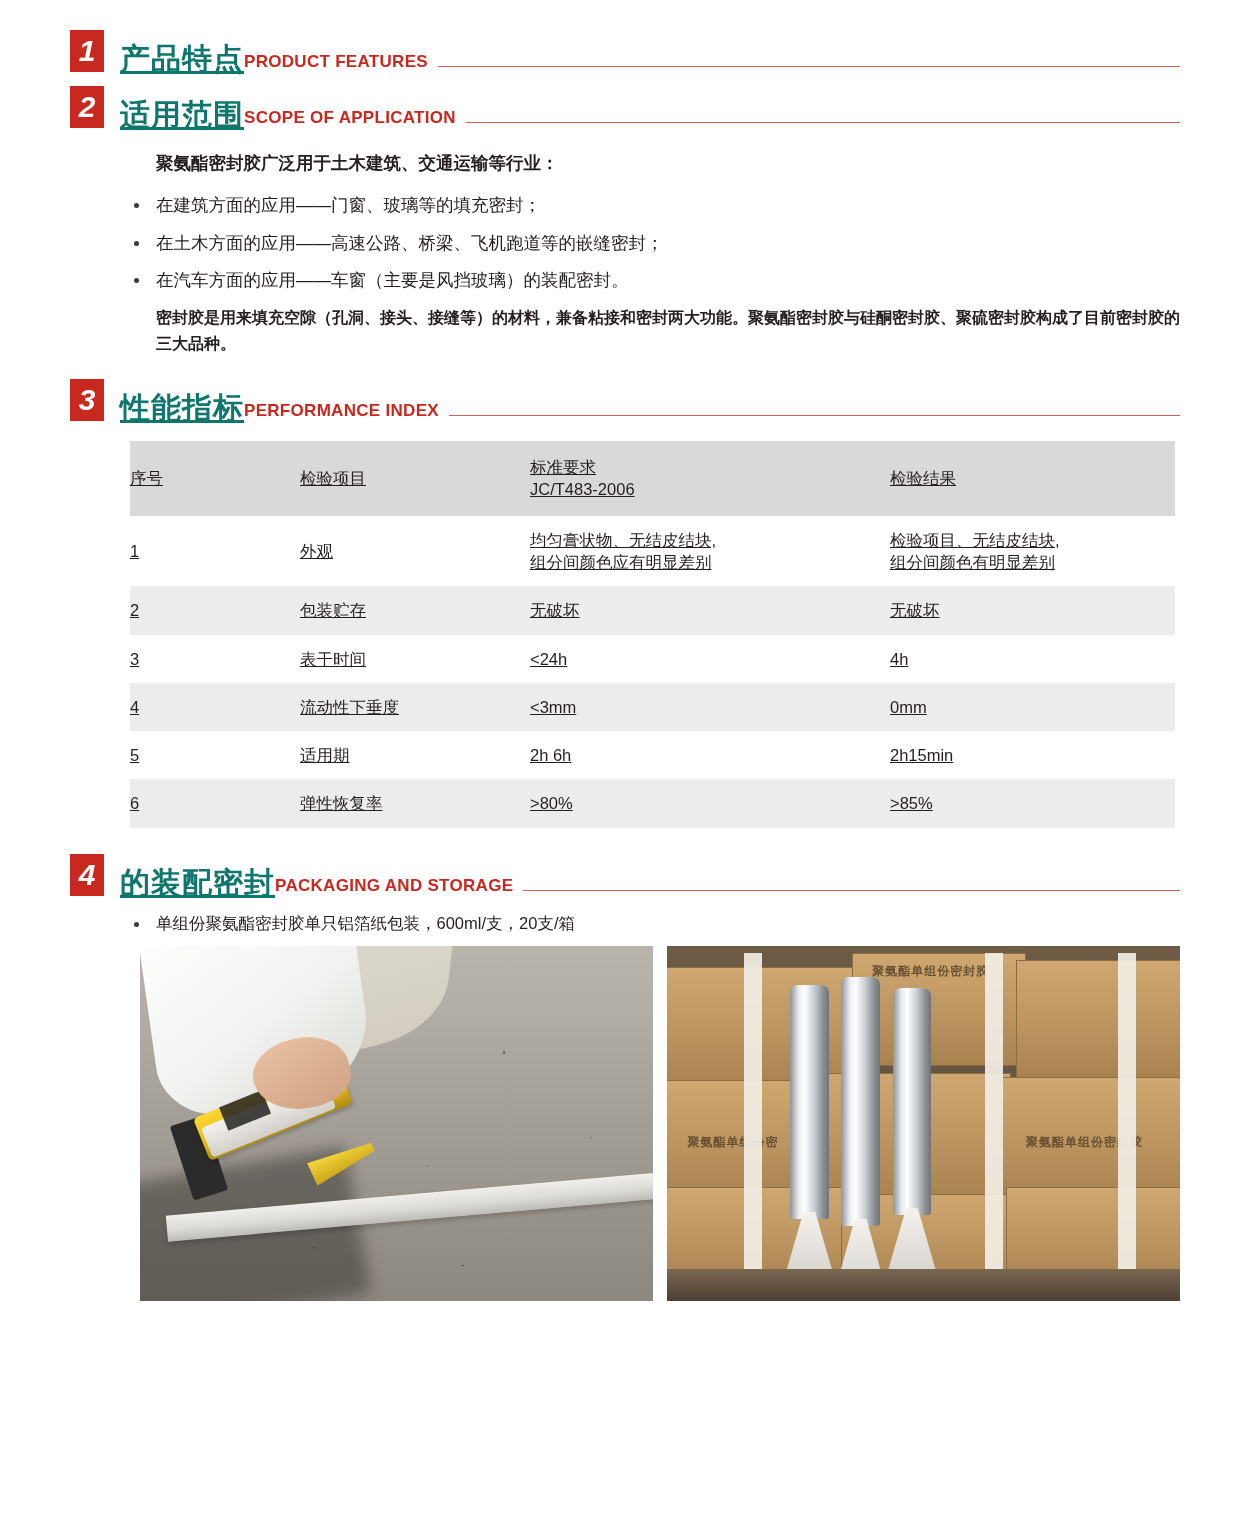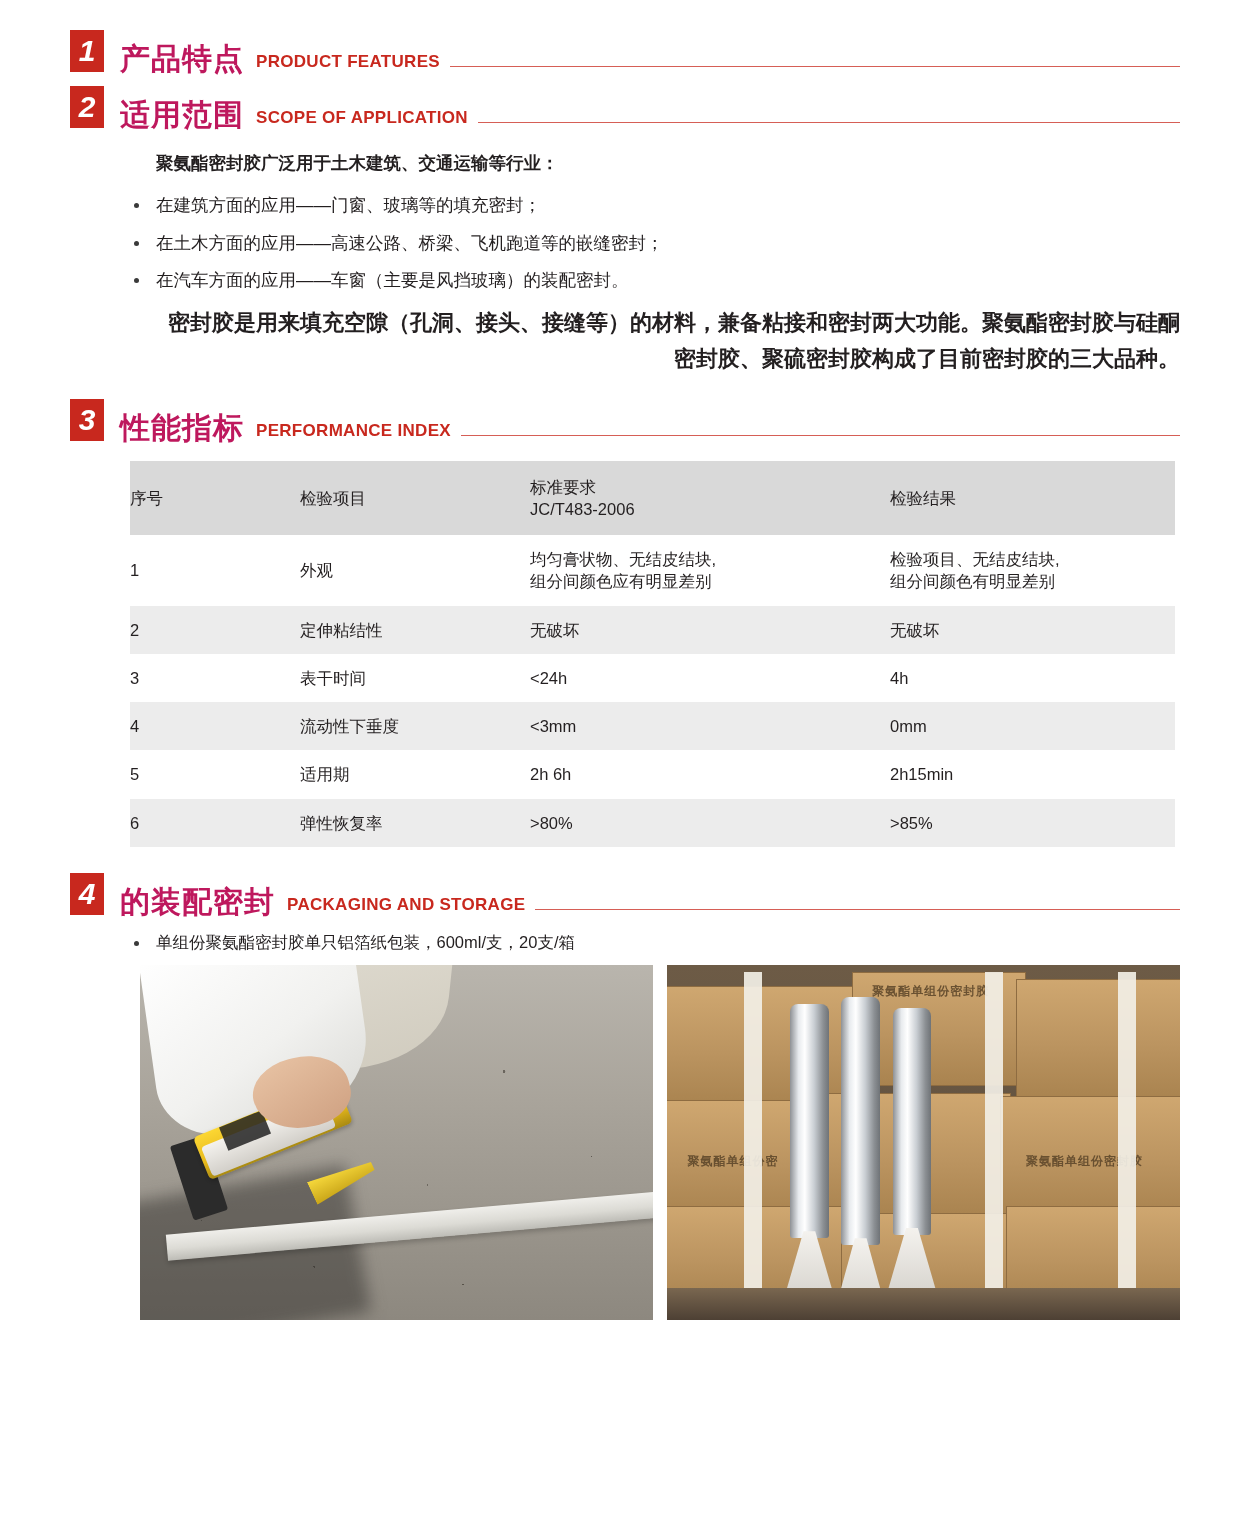--- a/index.html
+++ b/index.html
@@ -41,26 +41,27 @@
     display: flex;
     align-items: center;
     justify-content: center;
     line-height: 1;
     flex: none;
     margin-right: 16px;
   }
   .head-cn {
     font-size: 30px;
     font-weight: bold;
-    color: #be185d;
+    color: #0f766e;
     line-height: 1;
     letter-spacing: 1px;
-    margin-right: 12px;
+    margin-right: 0;
     position: relative;
     top: 2px;
+    text-decoration: underline;
   }
   .head-en {
     font-size: 17px;
     font-weight: bold;
     color: #c8281e;
     letter-spacing: 0.3px;
     line-height: 1;
     position: relative;
     top: -2px;
     white-space: nowrap;
@@ -108,36 +109,36 @@
   }
   .lead-bold {
     font-size: 17.5px;
     font-weight: bold;
     line-height: 1.5;
     padding-left: 26px;
     margin-bottom: 17px;
   }
   .sec2-body .bullet-li { margin-bottom: 12px; }
   .para-bold {
-    font-size: 22px;
+    font-size: 16px;
     font-weight: bold;
     line-height: 1.62;
     padding-left: 26px;
     margin-top: 6px;
-    text-align: right;
   }
 
   
   .table-wrap {
     padding: 14px 0 0 60px;
   }
   table.perf {
     width: 1045px;
     border-collapse: collapse;
     table-layout: fixed;
+    text-decoration: underline;
   }
   table.perf col.c1 { width: 170px; }
   table.perf col.c2 { width: 230px; }
   table.perf col.c3 { width: 360px; }
   table.perf col.c4 { width: 285px; }
   table.perf th, table.perf td {
     padding: 13px 14px 13px 0;
     font-size: 16.5px;
     font-weight: normal;
     text-align: left;
@@ -368,21 +369,21 @@
           <tr>
             <td class="cell-pad1">1</td>
             <td class="cell-pad2">外观</td>
             <td class="cell-pad3 two-line">均匀膏状物、无结皮结块,
 组分间颜色应有明显差别</td>
             <td class="cell-pad4 two-line">检验项目、无结皮结块,
 组分间颜色有明显差别</td>
           </tr>
           <tr>
             <td class="cell-pad1">2</td>
-            <td class="cell-pad2">定伸粘结性</td>
+            <td class="cell-pad2">包装贮存</td>
             <td class="cell-pad3">无破坏</td>
             <td class="cell-pad4">无破坏</td>
           </tr>
           <tr>
             <td class="cell-pad1">3</td>
             <td class="cell-pad2">表干时间</td>
             <td class="cell-pad3">&lt;24h</td>
             <td class="cell-pad4">4h</td>
           </tr>
           <tr>

